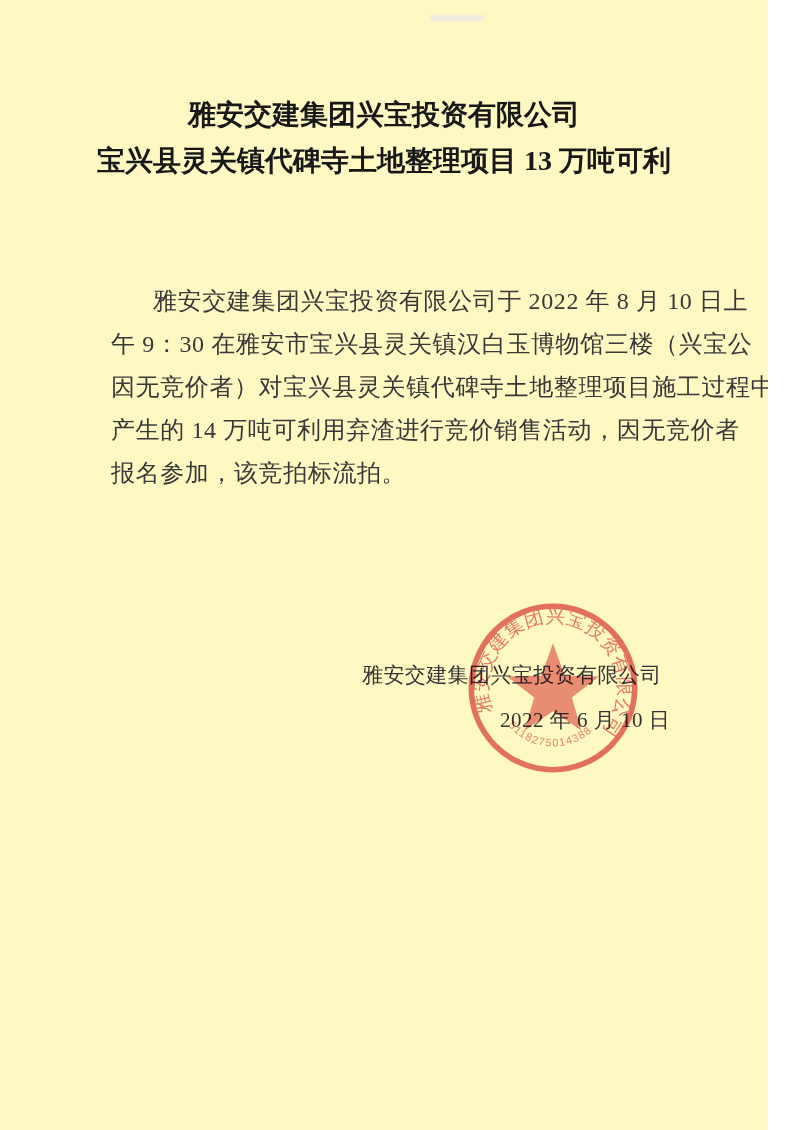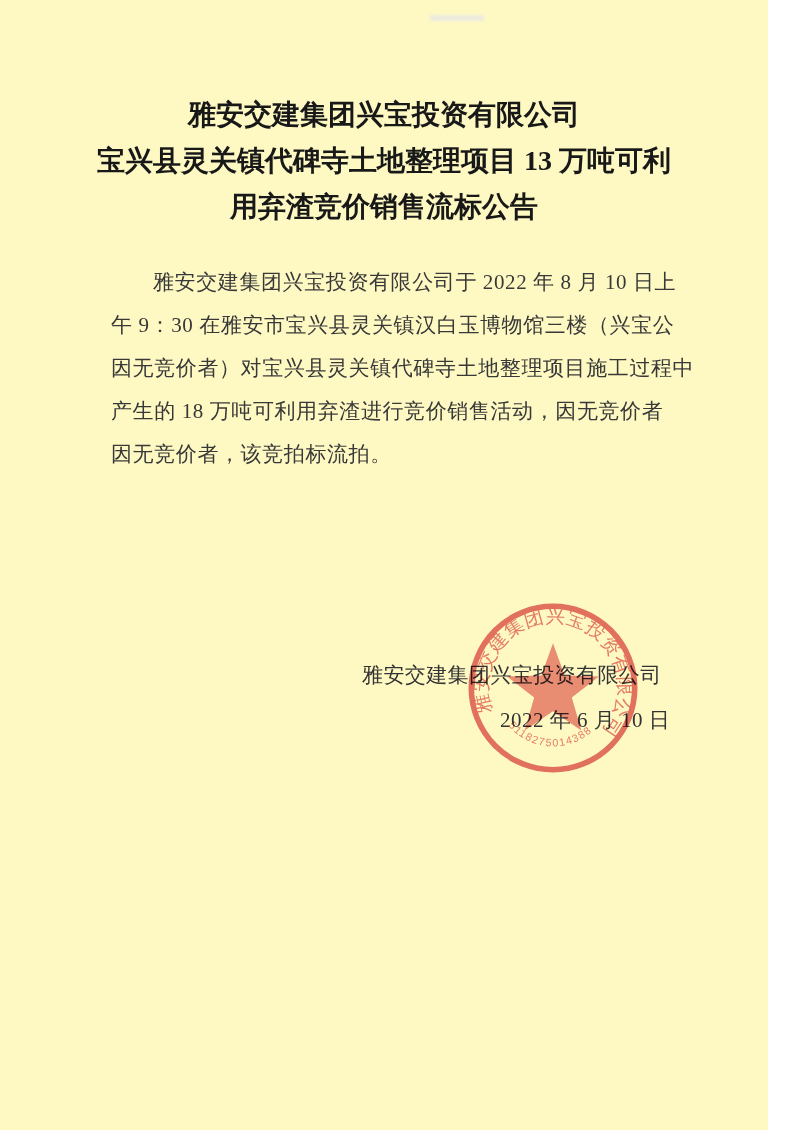--- a/index.html
+++ b/index.html
@@ -17,22 +17,22 @@
     background:#e8e8e8;filter:blur(1.5px);opacity:.8;
   }
   .doc-title{
     position:absolute;top:92px;left:0;width:100%;
     text-align:center;
     font-size:28px;line-height:46px;font-weight:700;
     color:#181818;letter-spacing:0px;
   }
   .doc-title .t-line{white-space:nowrap;}
   .body-block{
-    position:absolute;left:111px;top:261px;
-    font-size:21px;letter-spacing:.6px;color:#383838;
+    position:absolute;left:111px;top:280px;
+    font-size:24px;letter-spacing:.6px;color:#383838;
   }
   .body-block .line{height:43px;line-height:43px;white-space:nowrap;}
   .line.indent{padding-left:42px;}
   .closing{
     position:absolute;left:153px;top:473px;
     font-size:21px;line-height:43px;letter-spacing:.6px;color:#383838;white-space:nowrap;
   }
   .sig-company{
     position:absolute;left:362px;top:663px;
     font-size:21px;line-height:1.2;letter-spacing:.4px;color:#333;white-space:nowrap;
@@ -51,29 +51,28 @@
 </head>
 <body>
 
 <div class="page">
 
   <div class="artifact"></div>
 
   <div class="doc-title">
     <div class="t-line">雅安交建集团兴宝投资有限公司</div>
     <div class="t-line">宝兴县灵关镇代碑寺土地整理项目 13 万吨可利</div>
-    <div class="t-line">用弃渣竞价销售流标公告</div>
   </div>
 
   <div class="body-block">
     <div class="line indent">雅安交建集团兴宝投资有限公司于 2022 年 8 月 10 日上</div>
     <div class="line">午 9：30 在雅安市宝兴县灵关镇汉白玉博物馆三楼（兴宝公</div>
     <div class="line">因无竞价者）对宝兴县灵关镇代碑寺土地整理项目施工过程中</div>
-    <div class="line">产生的 18 万吨可利用弃渣进行竞价销售活动，因无竞价者</div>
-    <div class="line">因无竞价者，该竞拍标流拍。</div>
+    <div class="line">产生的 14 万吨可利用弃渣进行竞价销售活动，因无竞价者</div>
+    <div class="line">报名参加，该竞拍标流拍。</div>
   </div>
 
 
   <div class="sig-company">雅安交建集团兴宝投资有限公司</div>
   <div class="sig-date">2022 年 6 月 10 日</div>
 
   <svg class="stamp" viewBox="0 0 200 200" aria-hidden="true">
     <defs>
       <path id="arc-top" d="M 36.3,141.4 A 76,76 0 1 1 163.7,141.4"></path>
       <path id="arc-bottom" d="M 50.3,146.4 A 68,68 0 0 0 149.7,146.4"></path>

